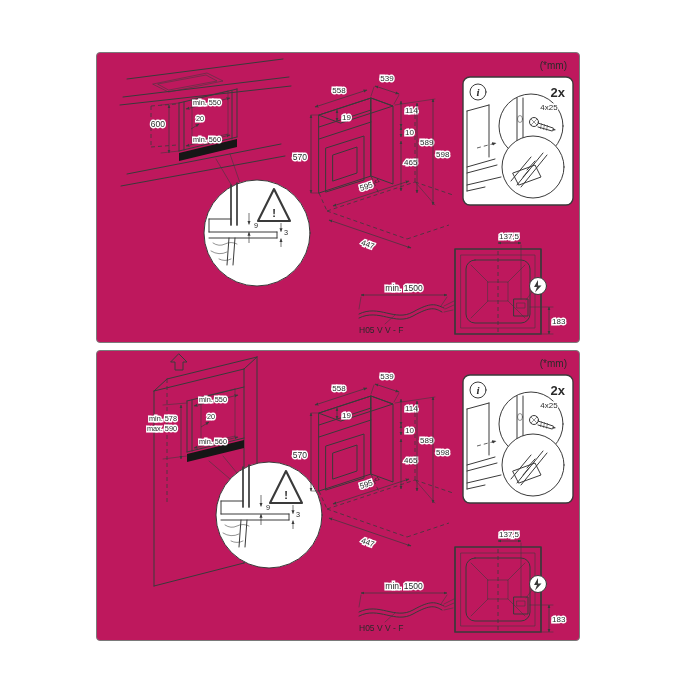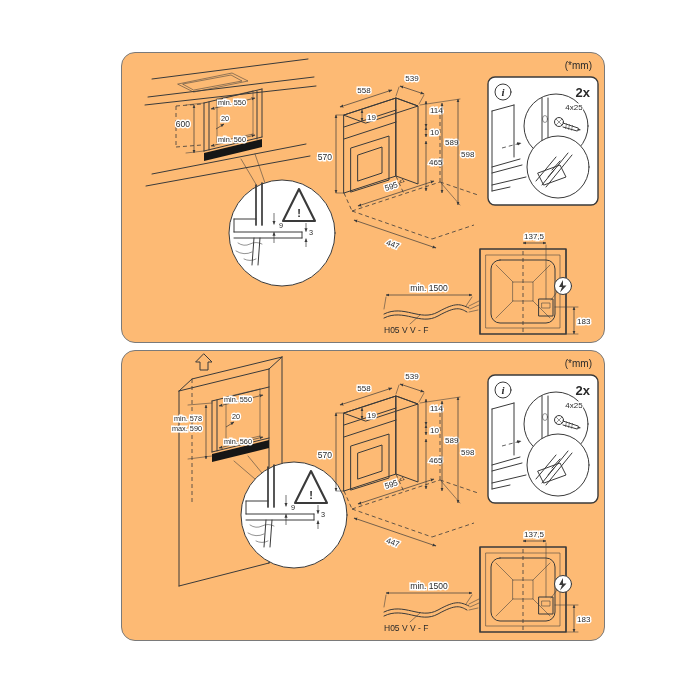--- a/index.html
+++ b/index.html
@@ -1,20 +1,20 @@
 <!DOCTYPE html>
 <html style="--line: #3a3a3a; --text: #2a2a2a; --strip: #161616; --background: #ffffff; --border: #7a7a7a;"><head>
 <meta charset="utf-8">
 <style>
   :root{ --line:#3a3a3a; --text:#2a2a2a; --strip:#161616; --background:#ffffff; --border:#7a7a7a; }
   html,body{margin:0;padding:0;background:var(--background);}
   #canvas{position:relative;width:700px;height:700px;background:var(--background);
           font-family:"Liberation Sans", sans-serif;overflow:hidden;}
-  .panel{position:absolute;left:121px;width:482px;height:289px;border:1px solid var(--border);
-         border-radius:14px;background:#fdba74;}
+  .panel{position:absolute;left:96px;width:482px;height:289px;border:1px solid var(--border);
+         border-radius:4px;background:#be185d;}
   .panel.top{top:52px;} .panel.bottom{top:350px;}
   svg{display:block;}
   .ln{stroke:var(--line);stroke-width:1;fill:none;stroke-linecap:round;stroke-linejoin:round;}
   .thk{stroke-width:1.7;} .thk2{stroke-width:2.1;} .thin{stroke-width:.55;}
   .dim{stroke:var(--line);stroke-width:.7;fill:none;}
   .dsh{stroke:var(--line);stroke-width:.8;fill:none;stroke-dasharray:4 3;}
   .solid-fill{fill:var(--line);stroke:none;}
   .strip{fill:var(--strip);stroke:none;}
   .card{stroke:var(--line);stroke-width:1.4;fill:#fff;}
   .wht{fill:#fff;}

